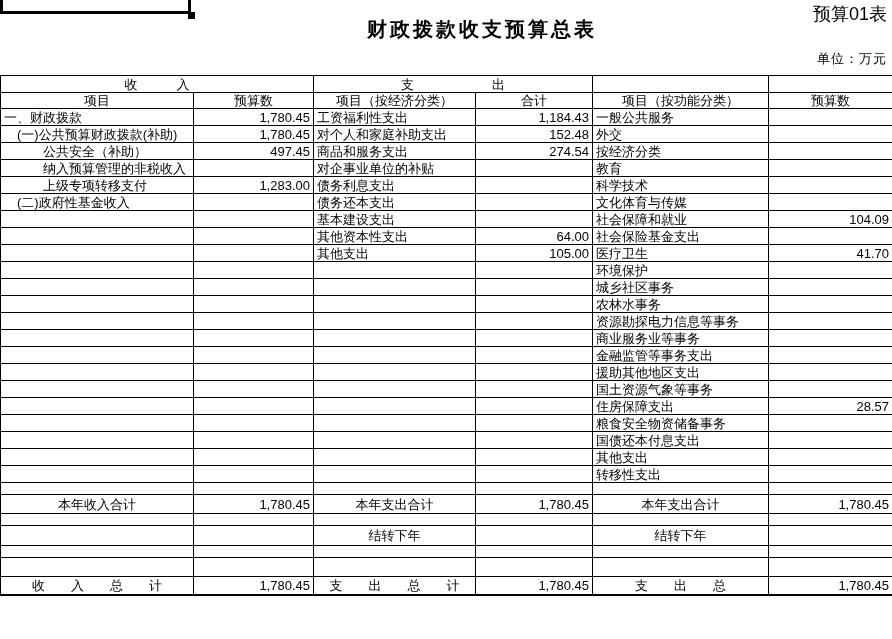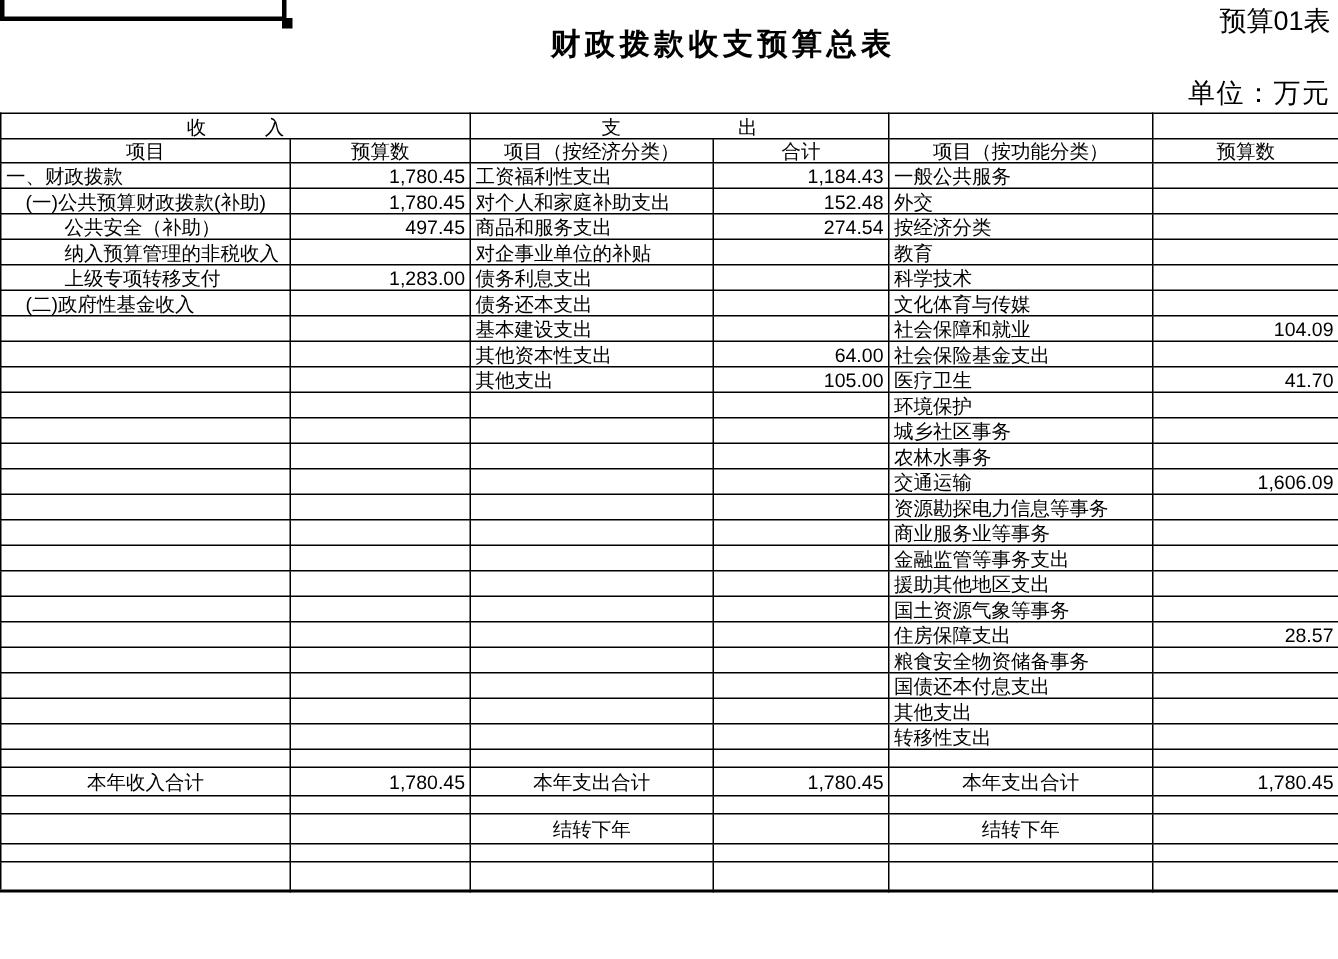--- a/index.html
+++ b/index.html
@@ -4,21 +4,21 @@
 <style>
   html,body{margin:0;padding:0}
   body{
     width:892px;height:639px;position:relative;overflow:hidden;
     background:#fff;color:#000;
     font-family:"Liberation Sans","DejaVu Sans",sans-serif;
   }
   .corner-label{position:absolute;top:2px;right:5px;font-size:18px;}
   .sheet-title{position:absolute;top:16px;left:0;width:100%;text-align:center;
     font-size:20px;font-weight:bold;letter-spacing:3px;padding-left:36px;}
-  .unit-label{position:absolute;top:50px;right:5px;font-size:18px;letter-spacing:1px;}
+  .unit-label{position:absolute;top:50px;right:5px;font-size:13px;letter-spacing:1px;}
   .selection-box{position:absolute;left:0;top:-9px;width:191px;height:23px;
     border:3px solid #000;box-sizing:border-box;background:transparent;}
   .fill-handle{position:absolute;left:188px;top:12px;width:7px;height:7px;background:#000;}
   table.budget{position:absolute;top:75px;left:0;width:892px;
     border-collapse:collapse;table-layout:fixed;
     border:1px solid #000;border-bottom:2px solid #000;}
   table.budget td{border:1px solid #000;font-size:13px;padding:0 3px;
     white-space:nowrap;overflow:hidden;vertical-align:middle;line-height:15px;}
   td.ct{text-align:center}
   td.nm{text-align:right}
@@ -157,28 +157,20 @@
           <td class="lb"></td>
           <td class="nm"></td>
           <td class="lb">农林水事务</td>
           <td class="nm"></td>
         </tr>
         <tr style="height: 17px;">
           <td class="lb"></td>
           <td class="nm"></td>
           <td class="lb"></td>
           <td class="nm"></td>
-          <td class="lb">交通运输</td>
-          <td class="nm">1,606.09</td>
-        </tr>
-        <tr style="height: 17px;">
-          <td class="lb"></td>
-          <td class="nm"></td>
-          <td class="lb"></td>
-          <td class="nm"></td>
           <td class="lb">资源勘探电力信息等事务</td>
           <td class="nm"></td>
         </tr>
         <tr style="height: 17px;">
           <td class="lb"></td>
           <td class="nm"></td>
           <td class="lb"></td>
           <td class="nm"></td>
           <td class="lb">商业服务业等事务</td>
           <td class="nm"></td>
@@ -288,16 +280,24 @@
           <td class="nm"></td>
         </tr>
         <tr style="height: 19px;">
           <td class="lb"></td>
           <td class="nm"></td>
           <td class="lb"></td>
           <td class="nm"></td>
           <td class="lb"></td>
           <td class="nm"></td>
         </tr>
+        <tr style="height: 18px;">
+          <td class="ct">收　　入　　总　　计</td>
+          <td class="nm">1,780.45</td>
+          <td class="ct">支　　出　　总　　计</td>
+          <td class="nm">1,780.45</td>
+          <td class="ct">支　　出　　总</td>
+          <td class="nm">1,780.45</td>
+        </tr>
       </tbody>
   </table>
 
 </div>
 
 </body></html>

